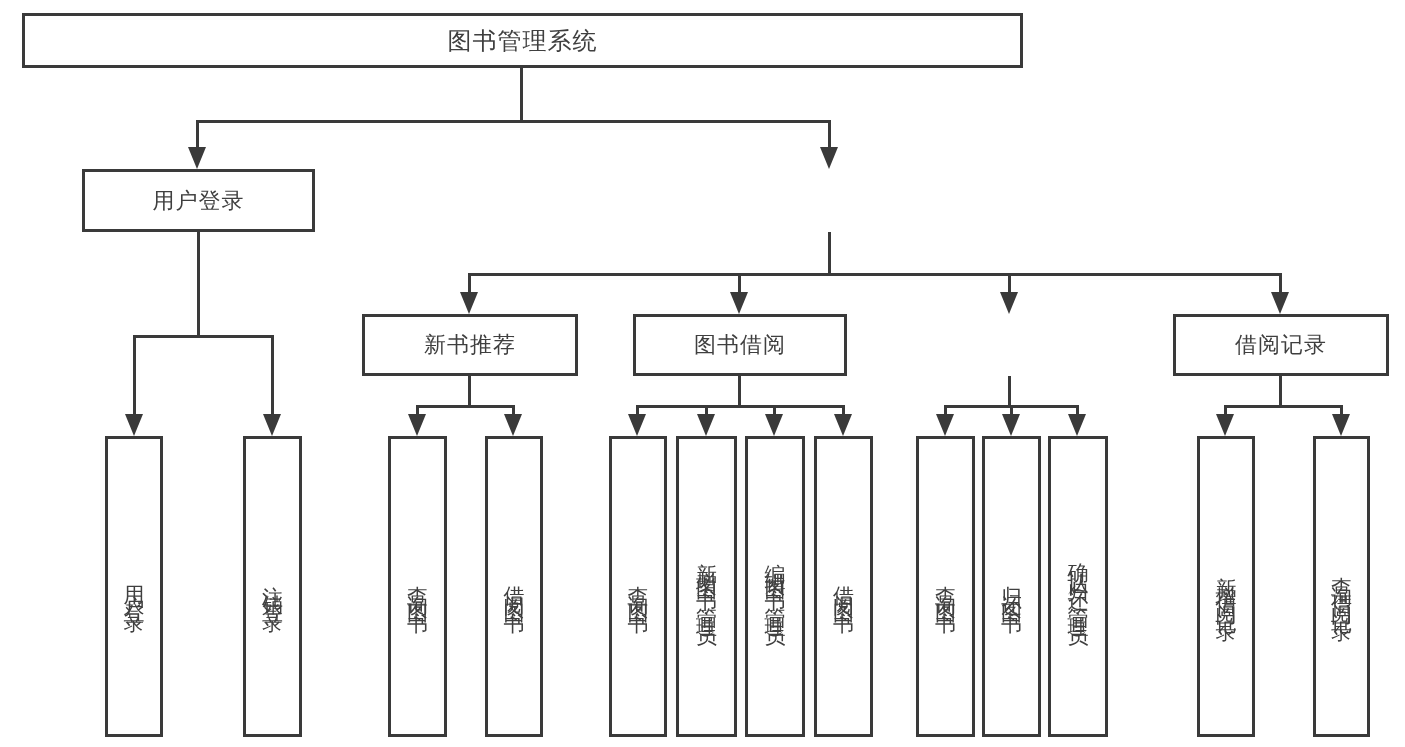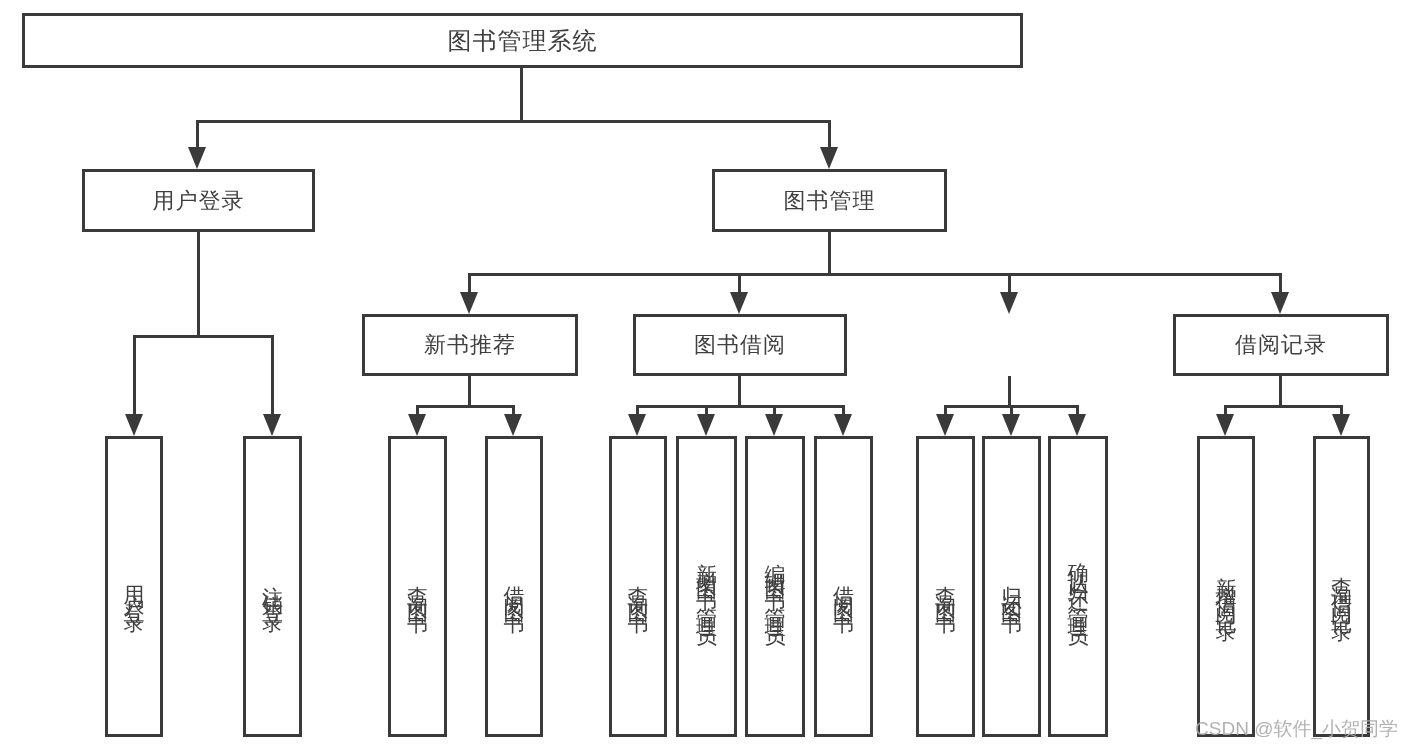--- a/index.html
+++ b/index.html
@@ -7,21 +7,20 @@
     padding: 0;
     background: #ffffff;
   }
   #canvas {
     position: relative;
     width: 1405px;
     height: 747px;
     background: #ffffff;
     font-family: "Liberation Sans", sans-serif;
     overflow: hidden;
-    text-align: right;
   }
   .box {
     position: absolute;
     box-sizing: border-box;
     border: 3px solid #3a3a3a;
     background: #ffffff;
     display: flex;
     align-items: center;
     justify-content: center;
     color: #3f3f3f;
@@ -85,23 +84,20 @@
 
   <div class="vline" style="left:520px; top:68px; height:55px;"></div>
   <div class="hline" style="left:196px; top:120px; width:635px;"></div>
   <div class="vline" style="left:196px; top:120px; height:30px;"></div>
   <div class="vline" style="left:828px; top:120px; height:30px;"></div>
   <div class="arrow" style="left:188px; top:147px;"></div>
   <div class="arrow" style="left:820px; top:147px;"></div>
 
   <div class="box lvl2" style="left:82px; top:169px; width:233px; height:63px;">
     <span>用户登录</span>
-  </div>
-  <div class="box lvl2" style="left:712px; top:169px; width:235px; height:63px;">
-    <span>图书管理</span>
   </div>
 
   <div class="vline" style="left:197px; top:232px; height:106px;"></div>
   <div class="hline" style="left:133px; top:335px; width:141px;"></div>
   <div class="vline" style="left:133px; top:335px; height:82px;"></div>
   <div class="vline" style="left:271px; top:335px; height:82px;"></div>
   <div class="arrow" style="left:125px; top:414px;"></div>
   <div class="arrow" style="left:263px; top:414px;"></div>
 
   <div class="vline" style="left:828px; top:232px; height:44px;"></div>
@@ -196,15 +192,14 @@
     <span>确认归还（管理员）</span>
   </div>
 
   <div class="vbox" style="left:1197px; top:436px; width:58px; height:301px;">
     <span>新增借阅记录</span>
   </div>
   <div class="vbox" style="left:1313px; top:436px; width:57px; height:301px;">
     <span>查询借阅记录</span>
   </div>
 
-  <div class="watermark">CSDN @软件_小贺同学</div>
 
 </div>
 
 </body></html>

